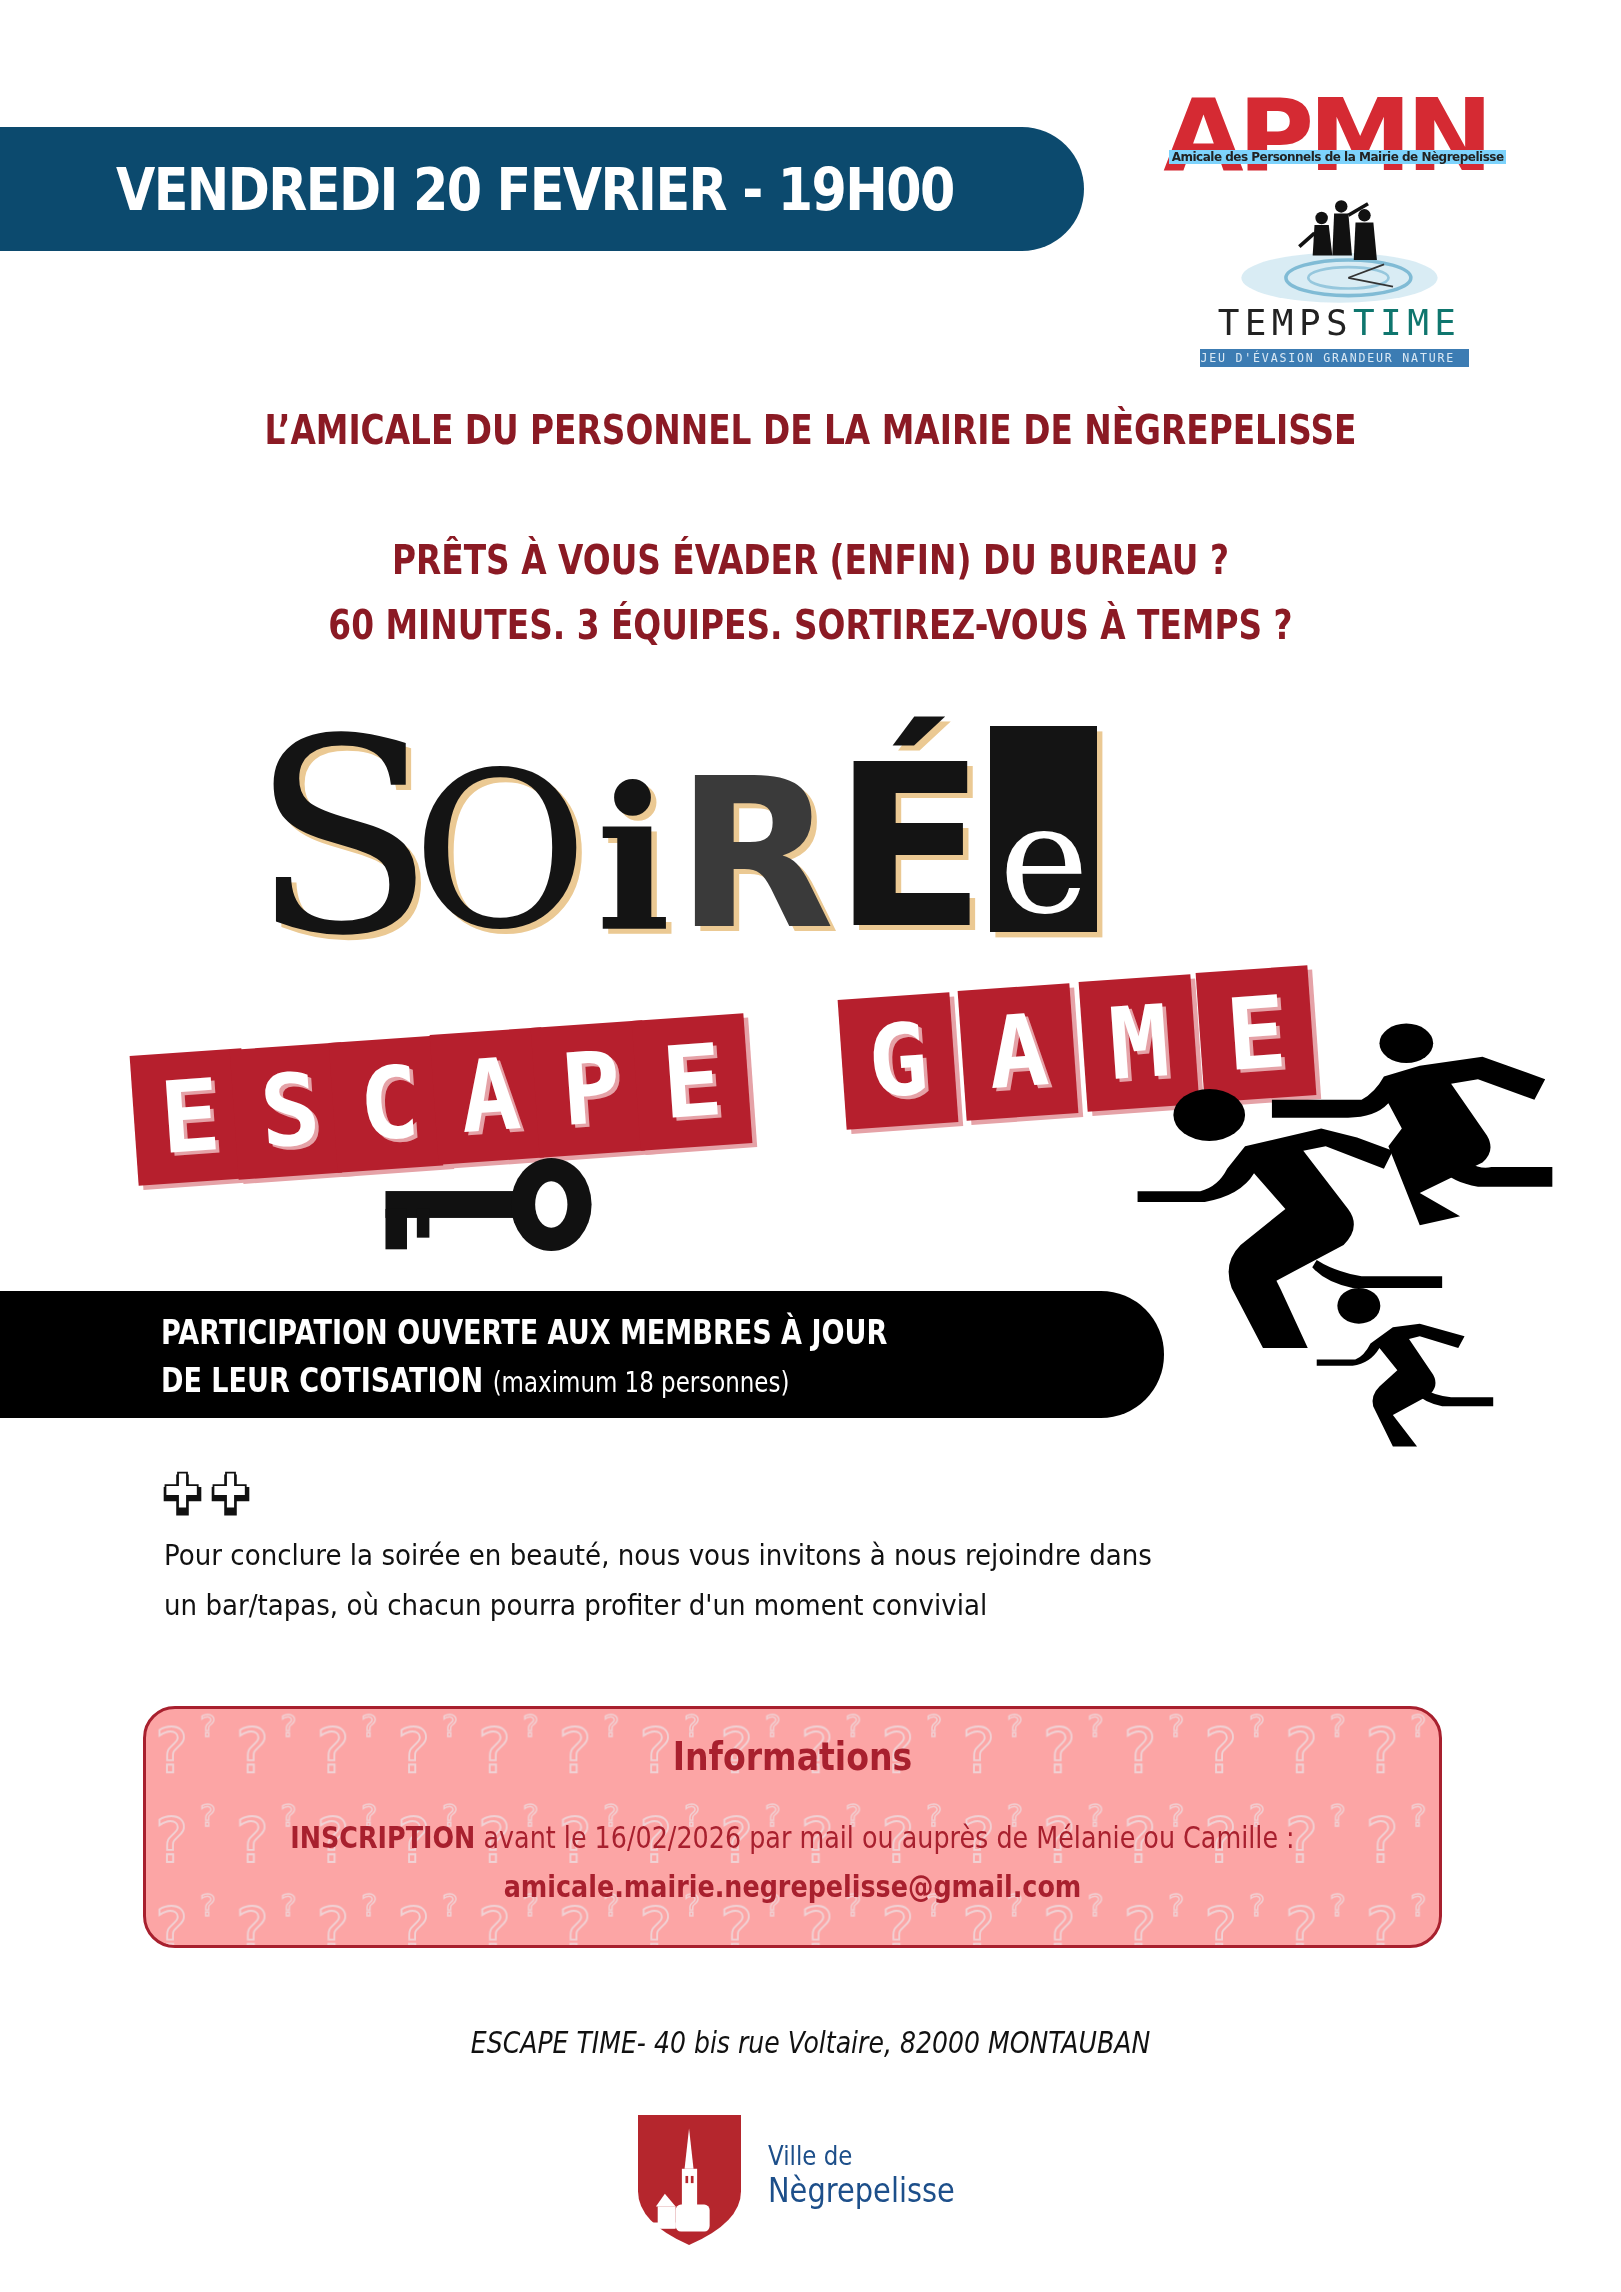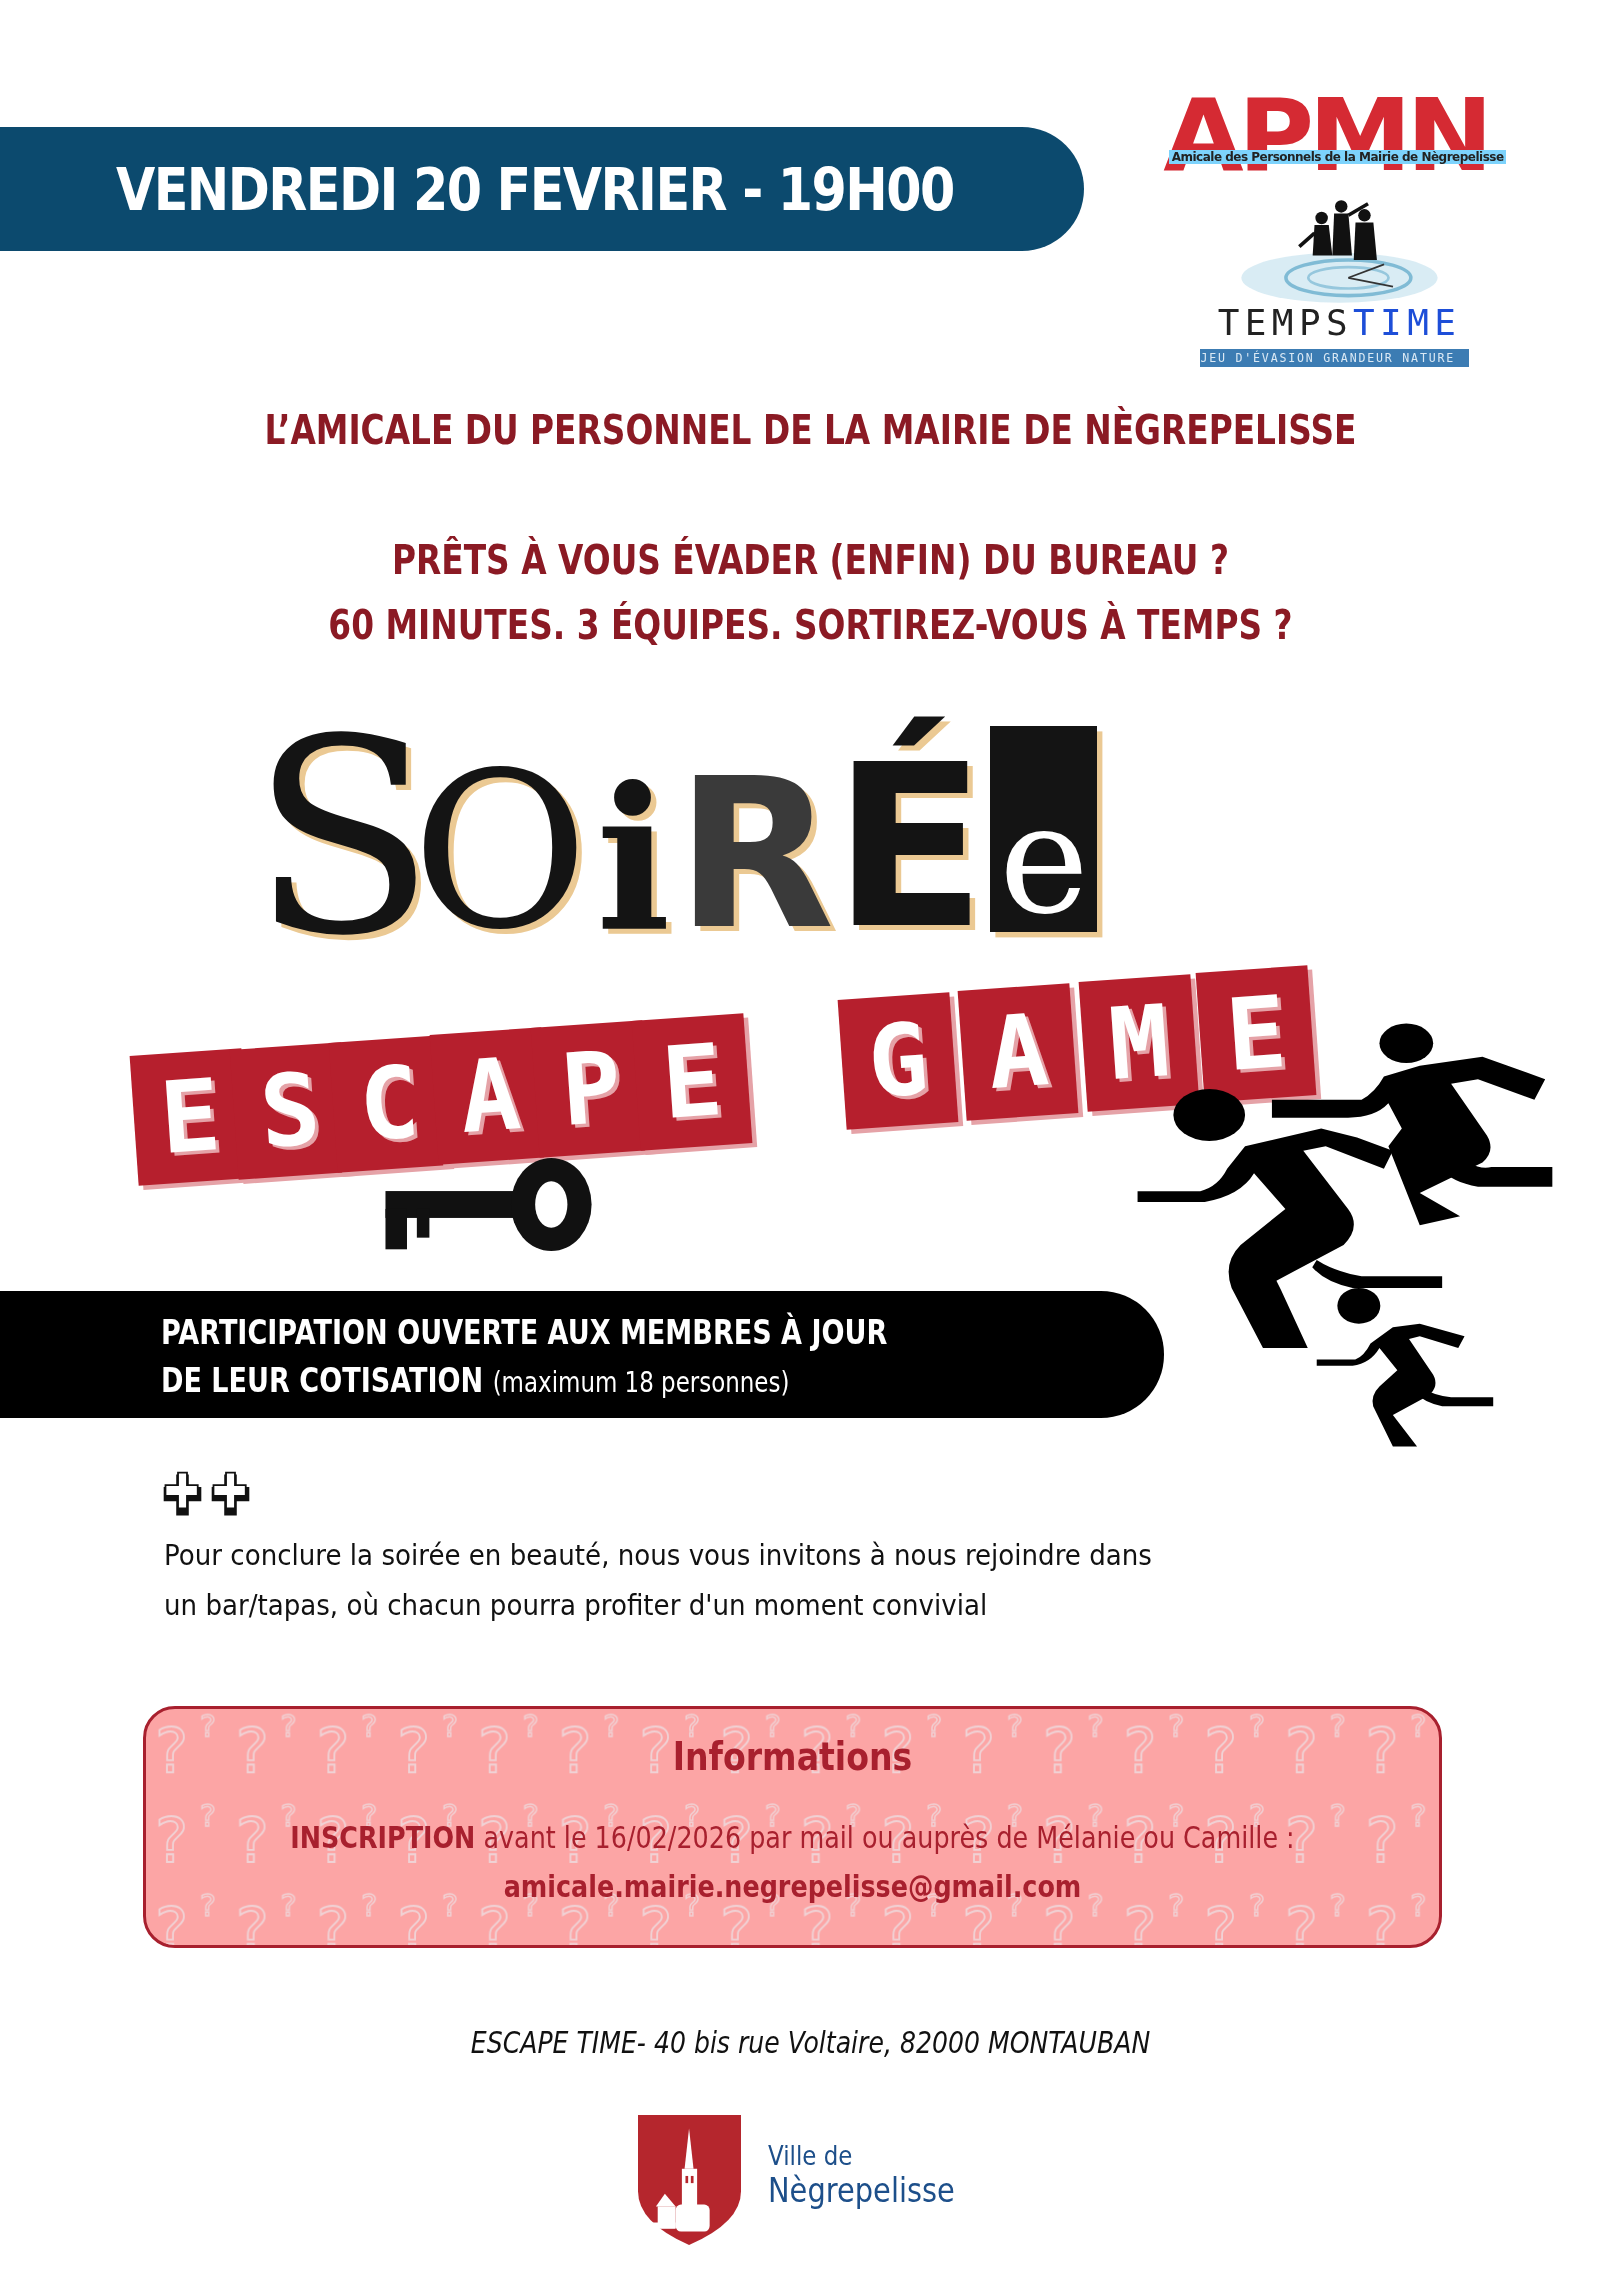--- a/index.html
+++ b/index.html
@@ -30,21 +30,21 @@
     color: #222; font-family: "DejaVu Sans", sans-serif; font-weight: bold;
     font-size: 12px; letter-spacing: -0.5px; white-space: nowrap;
   }
 
   .escape-logo { position: absolute; left: 1187px; top: 193px; width: 296px; height: 175px; }
   .escape-art { position: absolute; left: 27px; top: 0; width: 242px; height: 116px; }
   .escape-title {
     position: absolute; left: 9px; top: 109px; width: 287px; text-align: center;
     font-family: "DejaVu Sans Mono", monospace; font-size: 36px; letter-spacing: 5.4px; color: #222;
   }
-  .escape-title .time { color: #1d4ed8; }
+  .escape-title .time { color: #0f766e; }
   .escape-tag {
     position: absolute; left: 13.4px; top: 156px; width: 269px; height: 18px;
     background: #3c7cb3; color: #dbe9f5; 
     font-family: "DejaVu Sans Mono", monospace; font-size: 11.6px; line-height: 18px; letter-spacing: 1.8px;
   }
 
   .heading-red {
     position: absolute; left: 0; width: 1621px; text-align: center;
     color: #8b1a24; font-family: "DejaVu Sans", sans-serif; font-weight: bold;
     white-space: nowrap;

